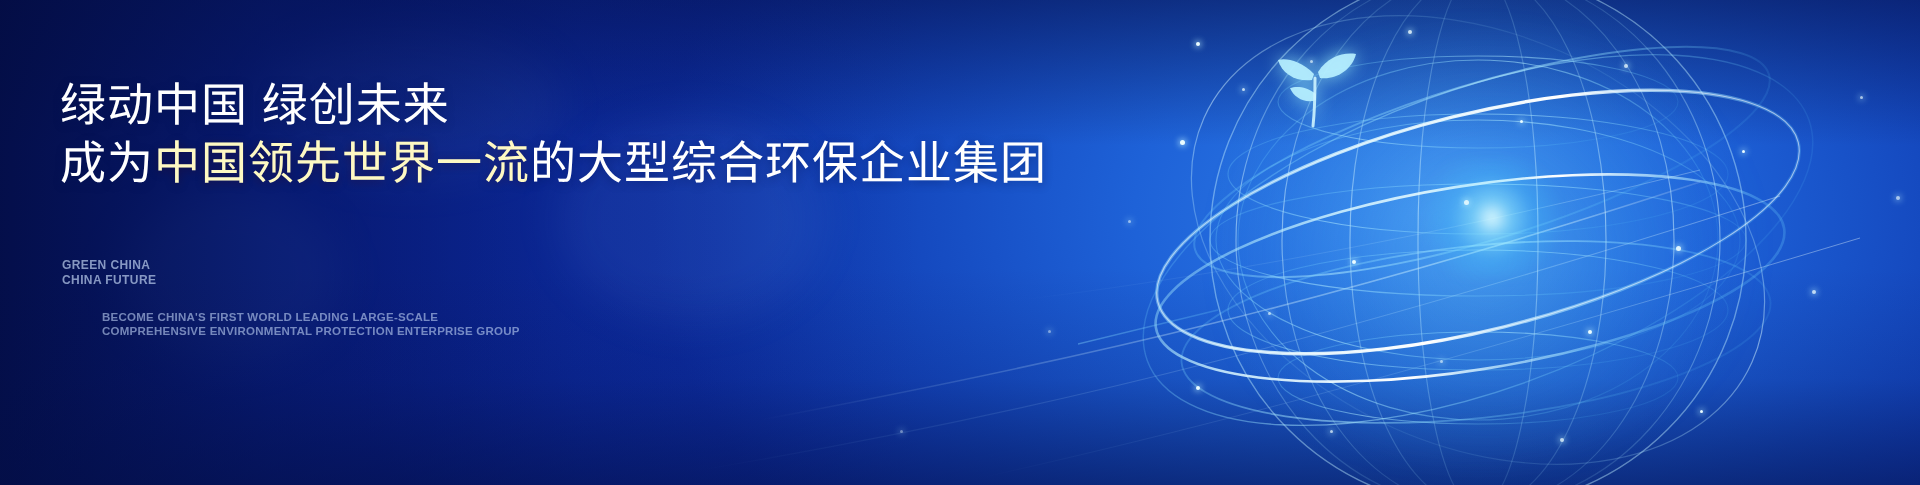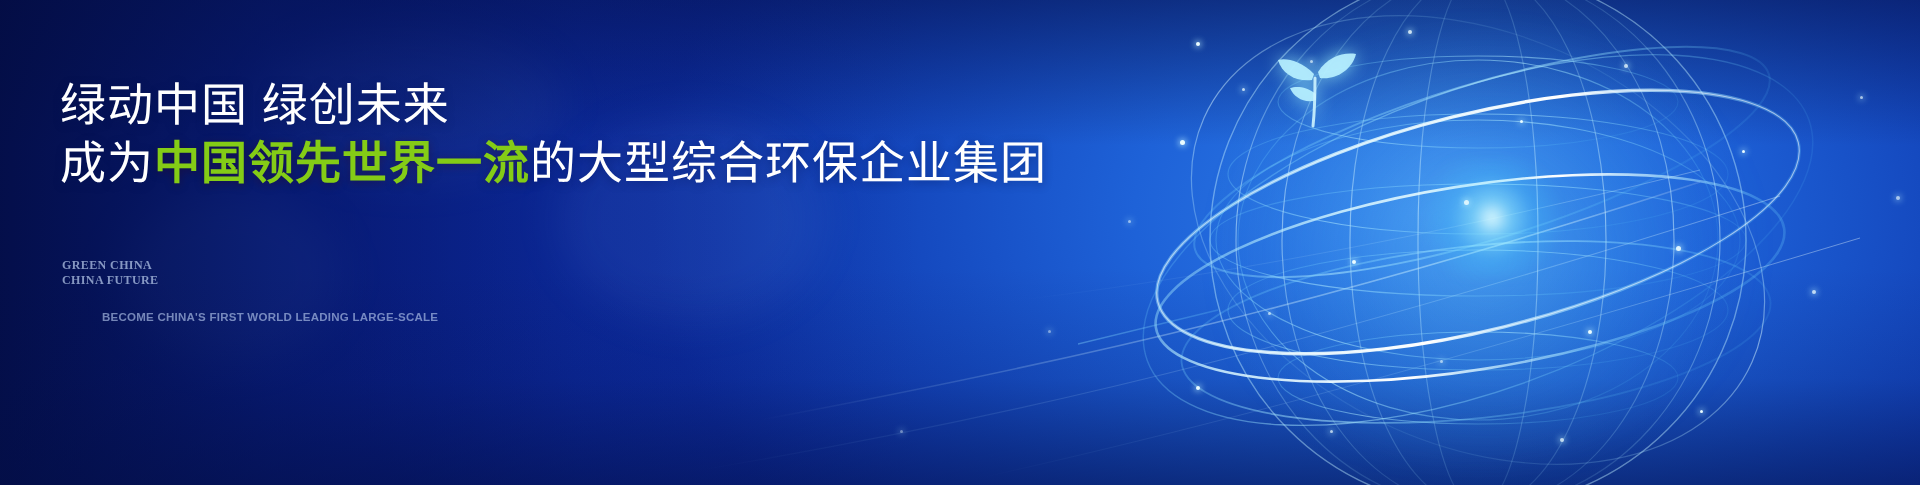--- a/index.html
+++ b/index.html
@@ -110,33 +110,33 @@
     top: 76px;
     color: #ffffff;
     font-size: 46px;
     line-height: 58px;
     letter-spacing: 1px;
     font-weight: 400;
     white-space: nowrap;
     text-shadow: 0 2px 10px rgba(0,20,80,0.45);
   }
   .headline .ln { display: block; }
-  .headline .hl { color: #84cc16; text-shadow: 0 2px 10px rgba(60,0,0,0.35); font-weight: bold; }
+  .headline .hl { color: #fef9c3; text-shadow: 0 2px 10px rgba(60,0,0,0.35); }
 
   .tagline {
     position: absolute;
     left: 62px;
     top: 258px;
     color: rgba(190,208,240,0.70);
     font-size: 12px;
     font-weight: bold;
     line-height: 15px;
     letter-spacing: 0.4px;
   }
-  .tagline .ln { display:block;font-family:Liberation Serif, serif; }
+  .tagline .ln { display:block; }
 
   .subcopy {
     position: absolute;
     left: 62px;
     top: 310px;
     color: rgba(185,205,240,0.62);
     font-size: 11.5px;
     font-weight: bold;
     line-height: 14px;
     letter-spacing: 0.25px;
@@ -338,15 +338,16 @@
     <span class="ln"><span>成为</span><span class="hl">中国领先世界一流</span><span>的大型综合环保企业集团</span></span>
   </div>
 
   <div class="tagline">
     <span class="ln">GREEN CHINA</span>
     <span class="ln">CHINA FUTURE</span>
   </div>
 
   <div class="subcopy">
     <span class="ln">BECOME CHINA'S FIRST WORLD LEADING LARGE-SCALE</span>
+    <span class="ln">COMPREHENSIVE ENVIRONMENTAL PROTECTION ENTERPRISE GROUP</span>
   </div>
 
 </div>
 
 </body></html>

